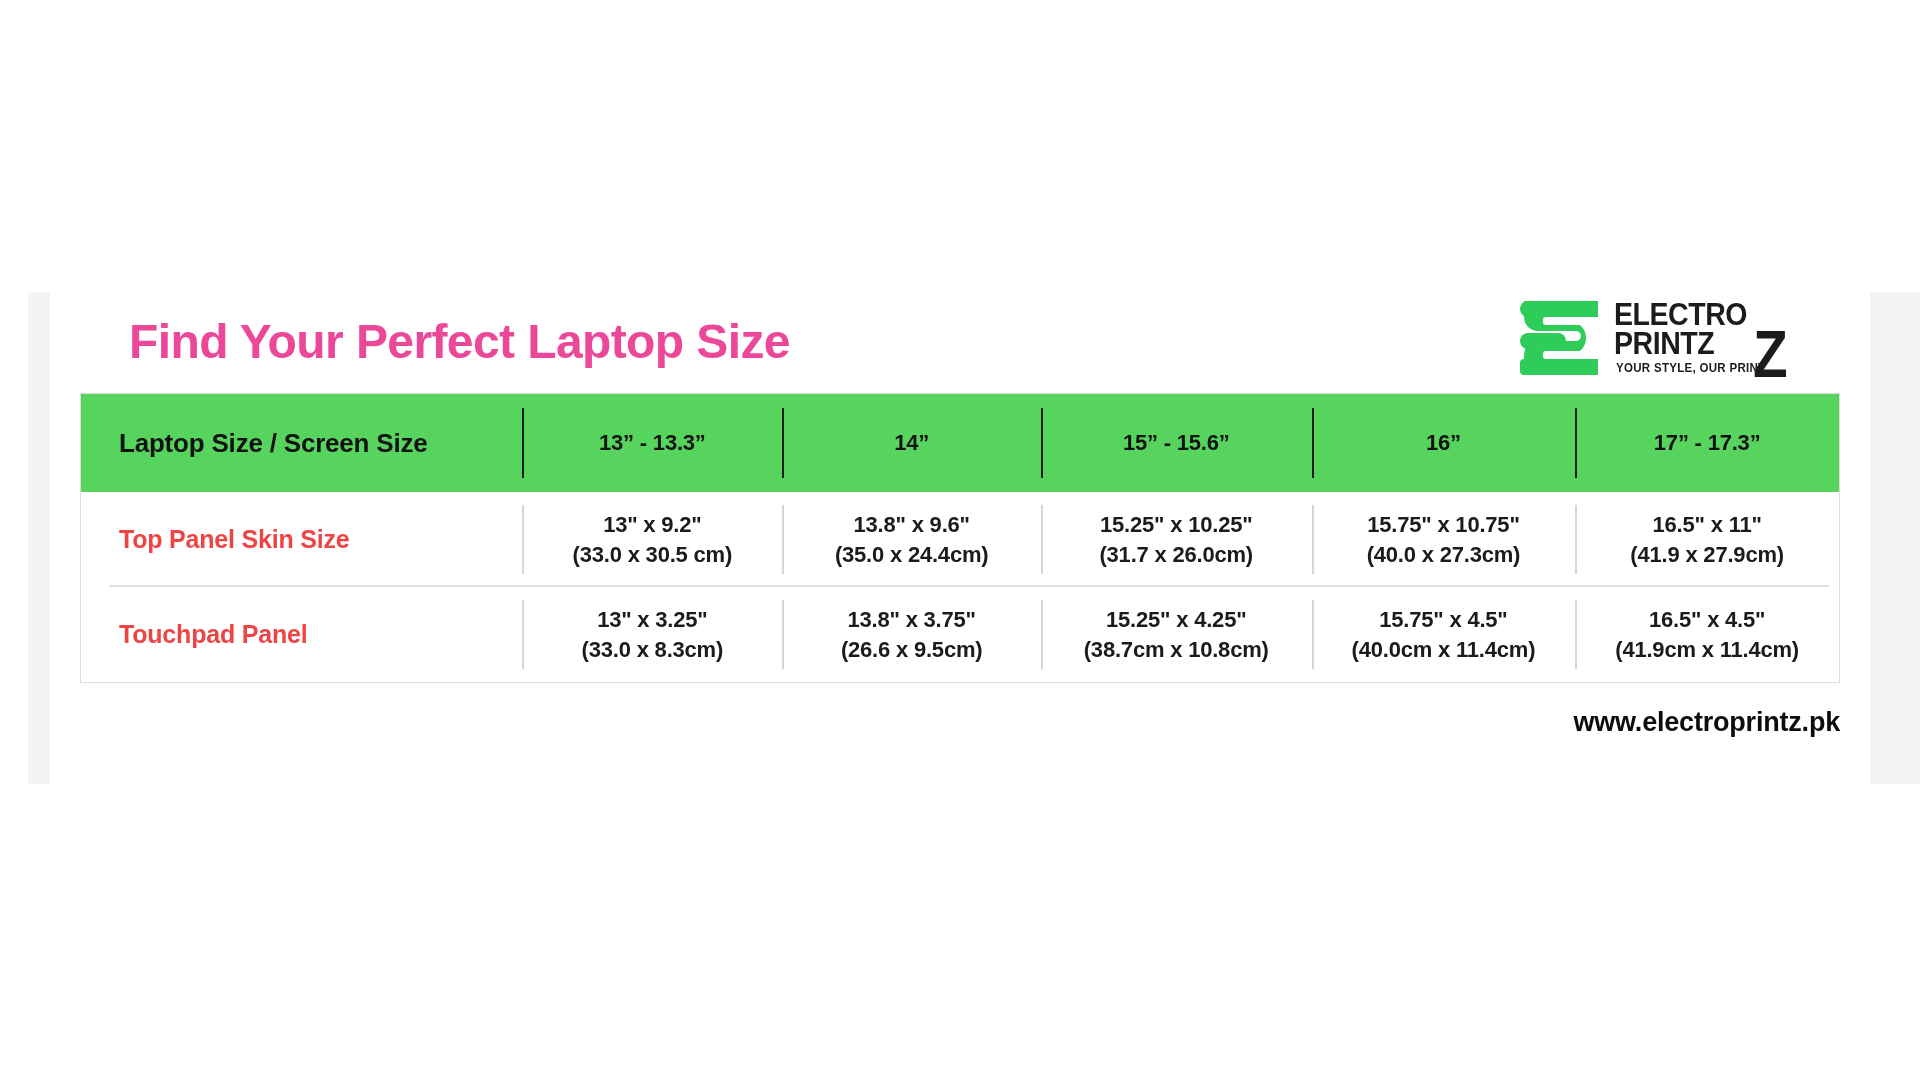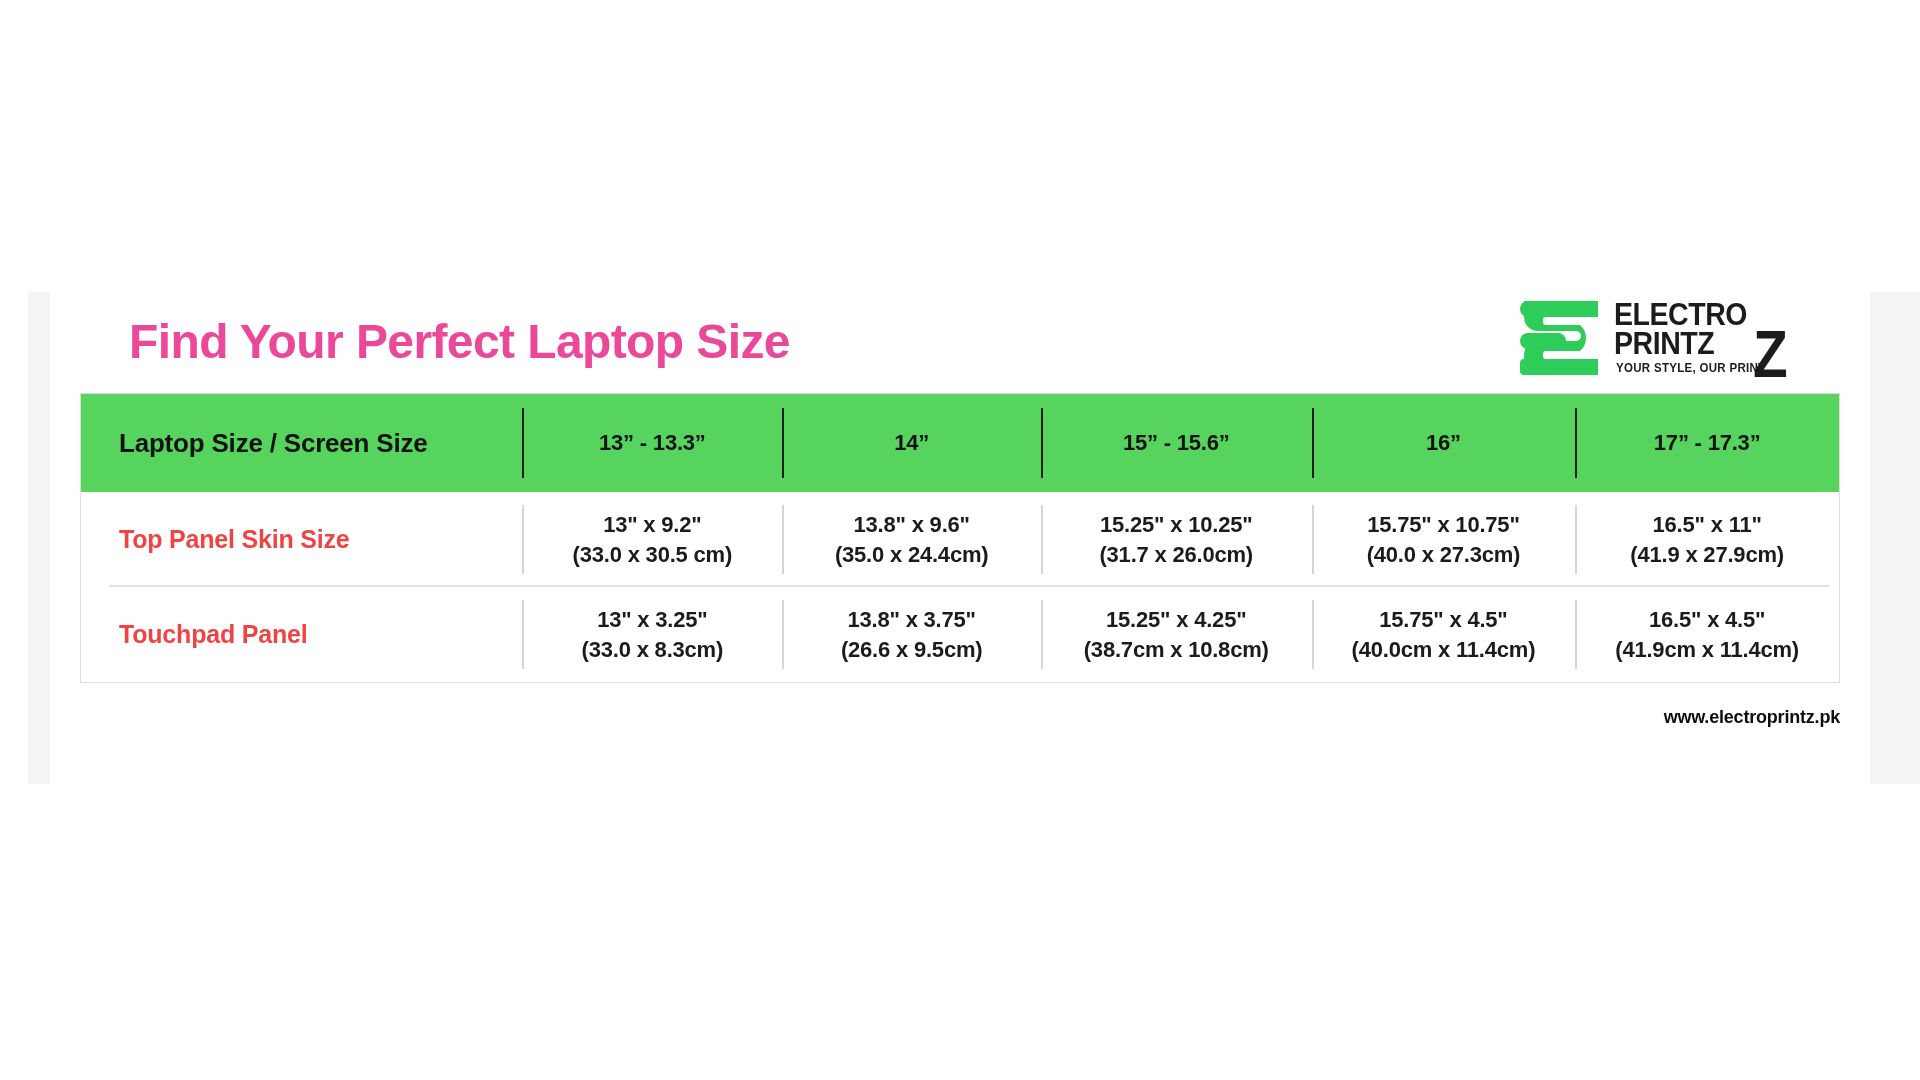--- a/index.html
+++ b/index.html
@@ -202,21 +202,21 @@
   tbody tr.row-sep td.edge-left::after  { left: 28px; }
   tbody tr.row-sep td.edge-right::after { right: 10px; }
 
   .cell-line { display: block; white-space: nowrap; }
 
   
   .footer-url {
     position: absolute;
     right: 30px;
     top: 415px;
-    font-size: 18px;
+    font-size: 27px;
     font-weight: bold;
     color: #0d0d0d;
     letter-spacing: -0.2px;
     white-space: nowrap;
   }
 </style>
 </head>
 <body>
 
 <div class="band band-left"></div>

